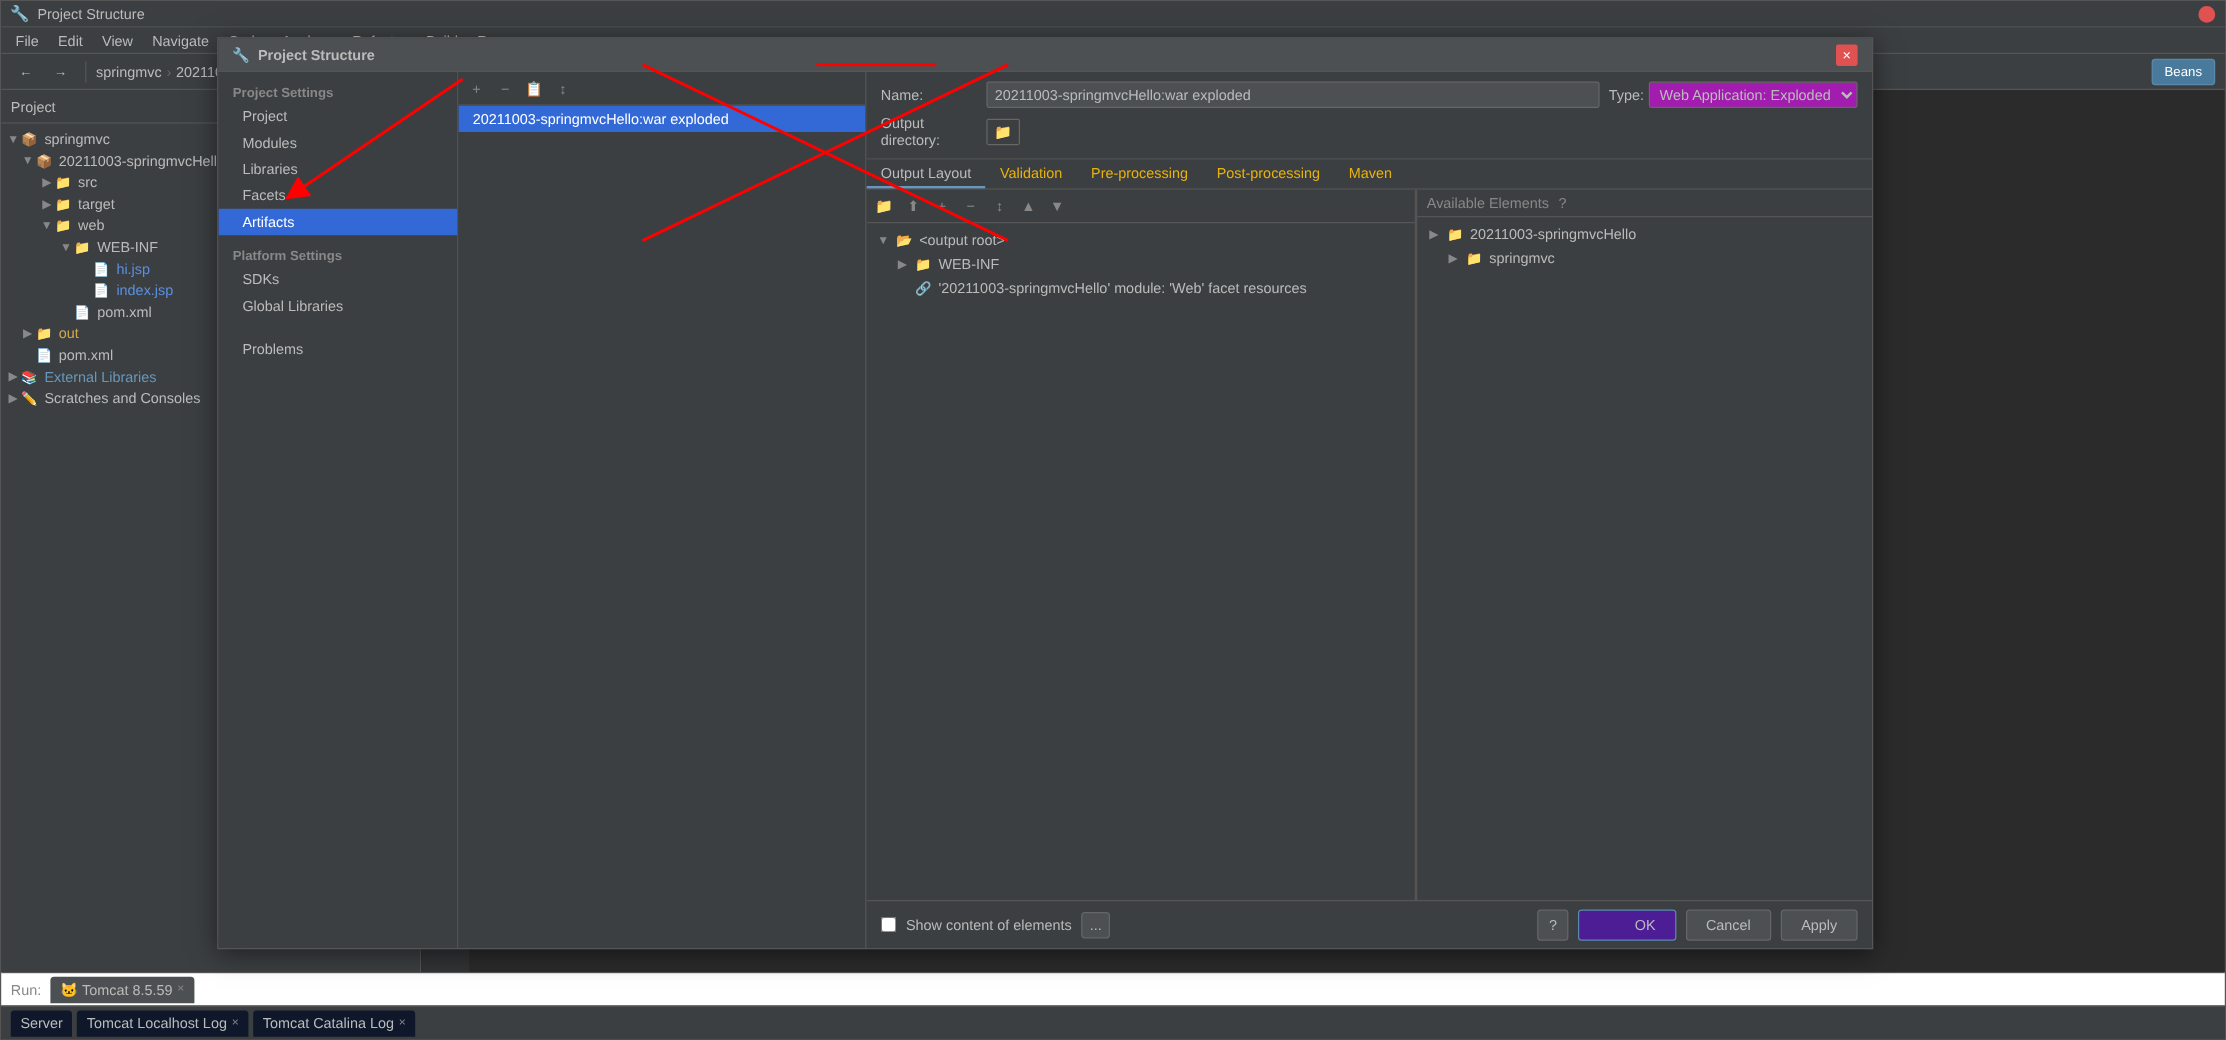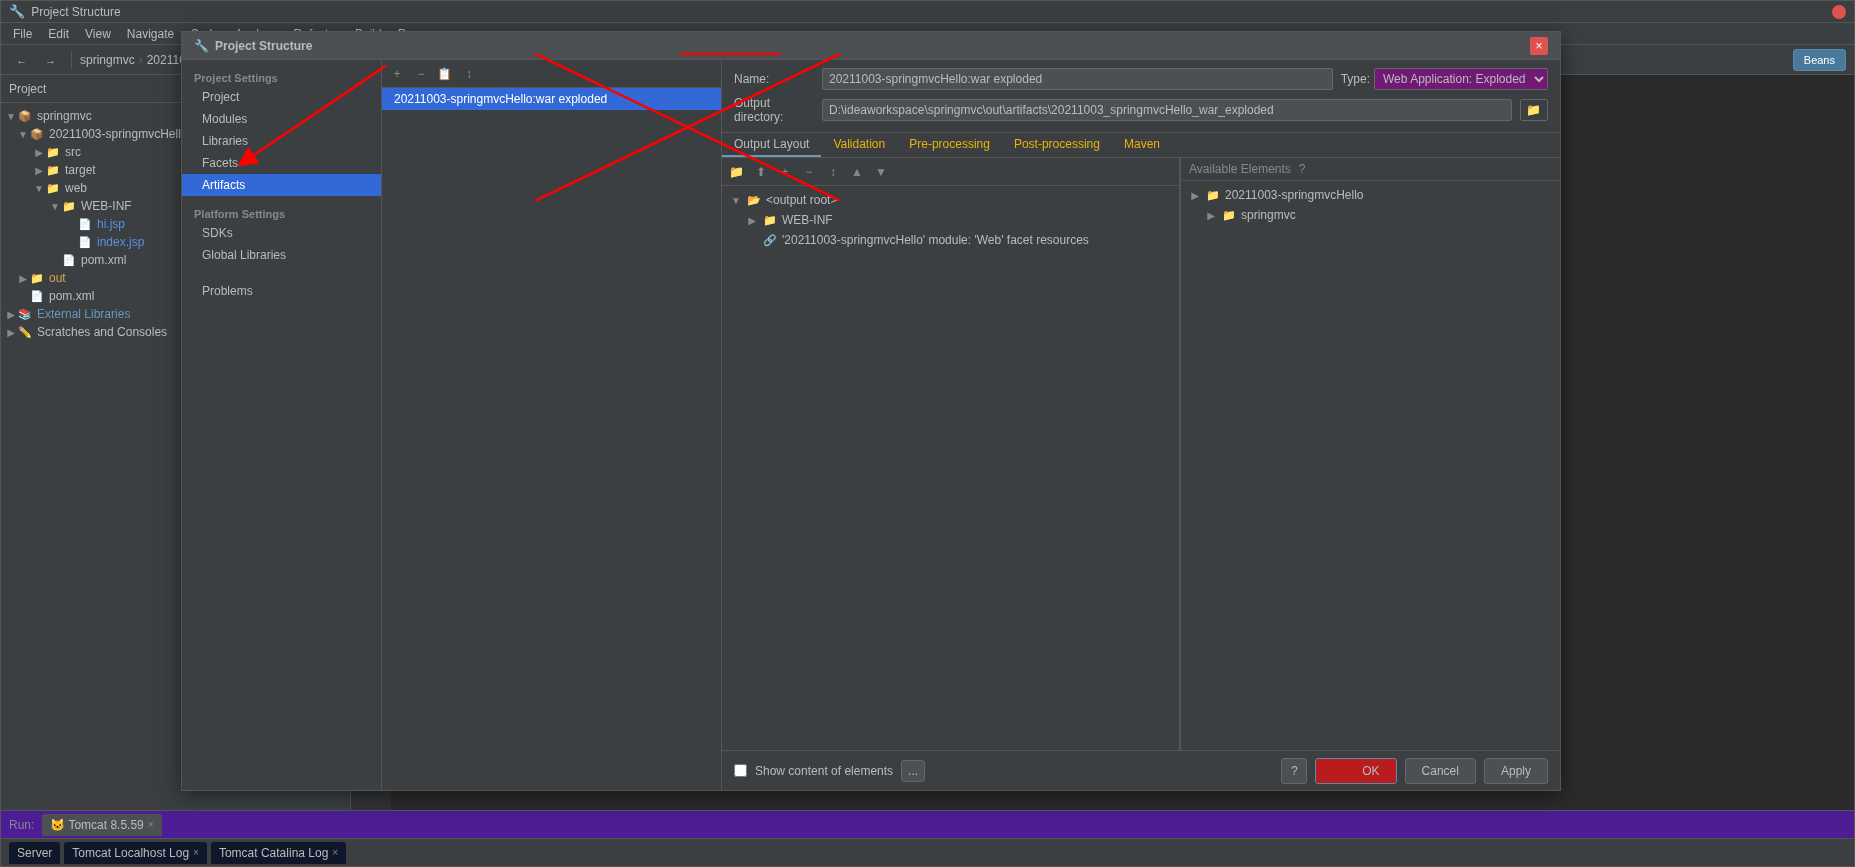--- a/index.html
+++ b/index.html
@@ -67,21 +67,21 @@
     .artifact-item { padding: 4px 12px; cursor: pointer; font-size: 12px; color: #bbb; }
     .artifact-item.selected { background: #3369d6; color: #fff; }
 
     
     .artifact-details { flex: 1; display: flex; flex-direction: column; overflow: hidden; }
     .artifact-fields { padding: 8px 12px; border-bottom: 1px solid #555; display: flex; flex-direction: column; gap: 6px; }
     .field-row { display: flex; align-items: center; gap: 8px; }
     .field-label { font-size: 12px; color: #bbb; width: 80px; flex-shrink: 0; }
     .field-value { flex: 1; font-size: 12px; color: #bbb; background: #4c5052; border: 1px solid #666; padding: 2px 6px; border-radius: 2px; height: 22px; }
     .field-type { font-size: 12px; color: #bbb; display: flex; align-items: center; gap: 4px; }
-    .type-select { background: #701a75; border: 1px solid #666; color: #bbb; font-size: 12px; padding: 2px 4px; border-radius: 2px; height: 22px; }
+    .type-select { background: #a21caf; border: 1px solid #666; color: #bbb; font-size: 12px; padding: 2px 4px; border-radius: 2px; height: 22px; }
     .checkbox-row { display: flex; align-items: center; gap: 6px; font-size: 12px; color: #bbb; }
     .checkbox-row input { width: 12px; height: 12px; }
 
     
     .output-tabs { display: flex; border-bottom: 1px solid #555; background: #3c3f41; }
     .output-tab { padding: 4px 12px; font-size: 12px; color: #eab308; cursor: pointer; border-bottom: 2px solid transparent; }
     .output-tab.active { color: #bbb; border-bottom: 2px solid #6897bb; }
 
     
     .output-layout { display: flex; flex: 1; overflow: hidden; }
@@ -98,25 +98,25 @@
 
     
     .layout-toolbar { height: 28px; display: flex; align-items: center; padding: 0 4px; border-bottom: 1px solid #555; gap: 2px; }
     .layout-tool-btn { width: 22px; height: 22px; background: none; border: none; color: #888; cursor: pointer; font-size: 12px; display: flex; align-items: center; justify-content: center; border-radius: 3px; }
 
     
     .dialog-footer { height: 40px; border-top: 1px solid #555; display: flex; align-items: center; justify-content: space-between; padding: 0 12px; flex-shrink: 0; }
     .footer-left { display: flex; align-items: center; gap: 8px; }
     .footer-right { display: flex; align-items: center; gap: 8px; }
     .footer-btn { height: 26px; padding: 0 16px; border: 1px solid #666; border-radius: 3px; cursor: pointer; font-size: 12px; color: #bbb; background: #4c5052; }
-    .footer-btn.primary { background: #b91c1c; border-color: #5a8aac; padding-left: 46px; }
+    .footer-btn.primary { background: #4c1d95; border-color: #5a8aac; padding-left: 46px; }
     .show-content-row { display: flex; align-items: center; gap: 8px; font-size: 12px; color: #bbb; }
 
     
-    .run-bar { height: 28px; background: #4c1d95; border-top: 1px solid #555; display: flex; align-items: center; padding: 0 8px; flex-shrink: 0; gap: 8px; text-align: center; }
+    .run-bar { height: 28px; background: #ffffff; border-top: 1px solid #555; display: flex; align-items: center; padding: 0 8px; flex-shrink: 0; gap: 8px; text-align: center; }
     .run-label { font-size: 12px; color: #888; }
     .run-tab { display: flex; align-items: center; gap: 4px; font-size: 12px; color: #bbb; background: #4c5052; padding: 2px 8px; border-radius: 3px 3px 0 0; height: 22px; cursor: pointer; }
     .run-tab-close { font-size: 10px; color: #888; cursor: pointer; }
 
     
     .bottom-tabs { height: 28px; background: #3c3f41; display: flex; align-items: center; border-top: 1px solid #555; padding: 0 8px; flex-shrink: 0; gap: 4px; }
     .bottom-tab { display: flex; align-items: center; gap: 4px; font-size: 12px; color: #bbb; background: #0f172a; padding: 2px 8px; border-radius: 3px 3px 0 0; height: 22px; cursor: pointer; }
     .bottom-tab-close { font-size: 10px; color: #888; cursor: pointer; }
 
     
@@ -369,21 +369,20 @@
             <input class="field-value" type="text" style="flex: 1 1 0%;" value="20211003-springmvcHello:war exploded">
             <span class="field-type">
               <span>Type:</span>
               <select class="type-select">
                 <option>Web Application: Exploded</option>
               </select>
             </span>
           </div>
           <div class="field-row">
             <span class="field-label">Output directory:</span>
-            <input class="field-value" type="text" style="flex: 1 1 0%;" value="D:\ideaworkspace\springmvc\out\artifacts\20211003_springmvcHello_war_exploded">
             <button class="artifact-tool-btn" style="width:28px; height:22px; border:1px solid #666; border-radius:2px;">📁</button>
           </div>
         </div>
 
         <div class="output-tabs">
           <div class="output-tab active">Output Layout</div>
           <div class="output-tab">Validation</div>
           <div class="output-tab">Pre-processing</div>
           <div class="output-tab">Post-processing</div>
           <div class="output-tab">Maven</div>

